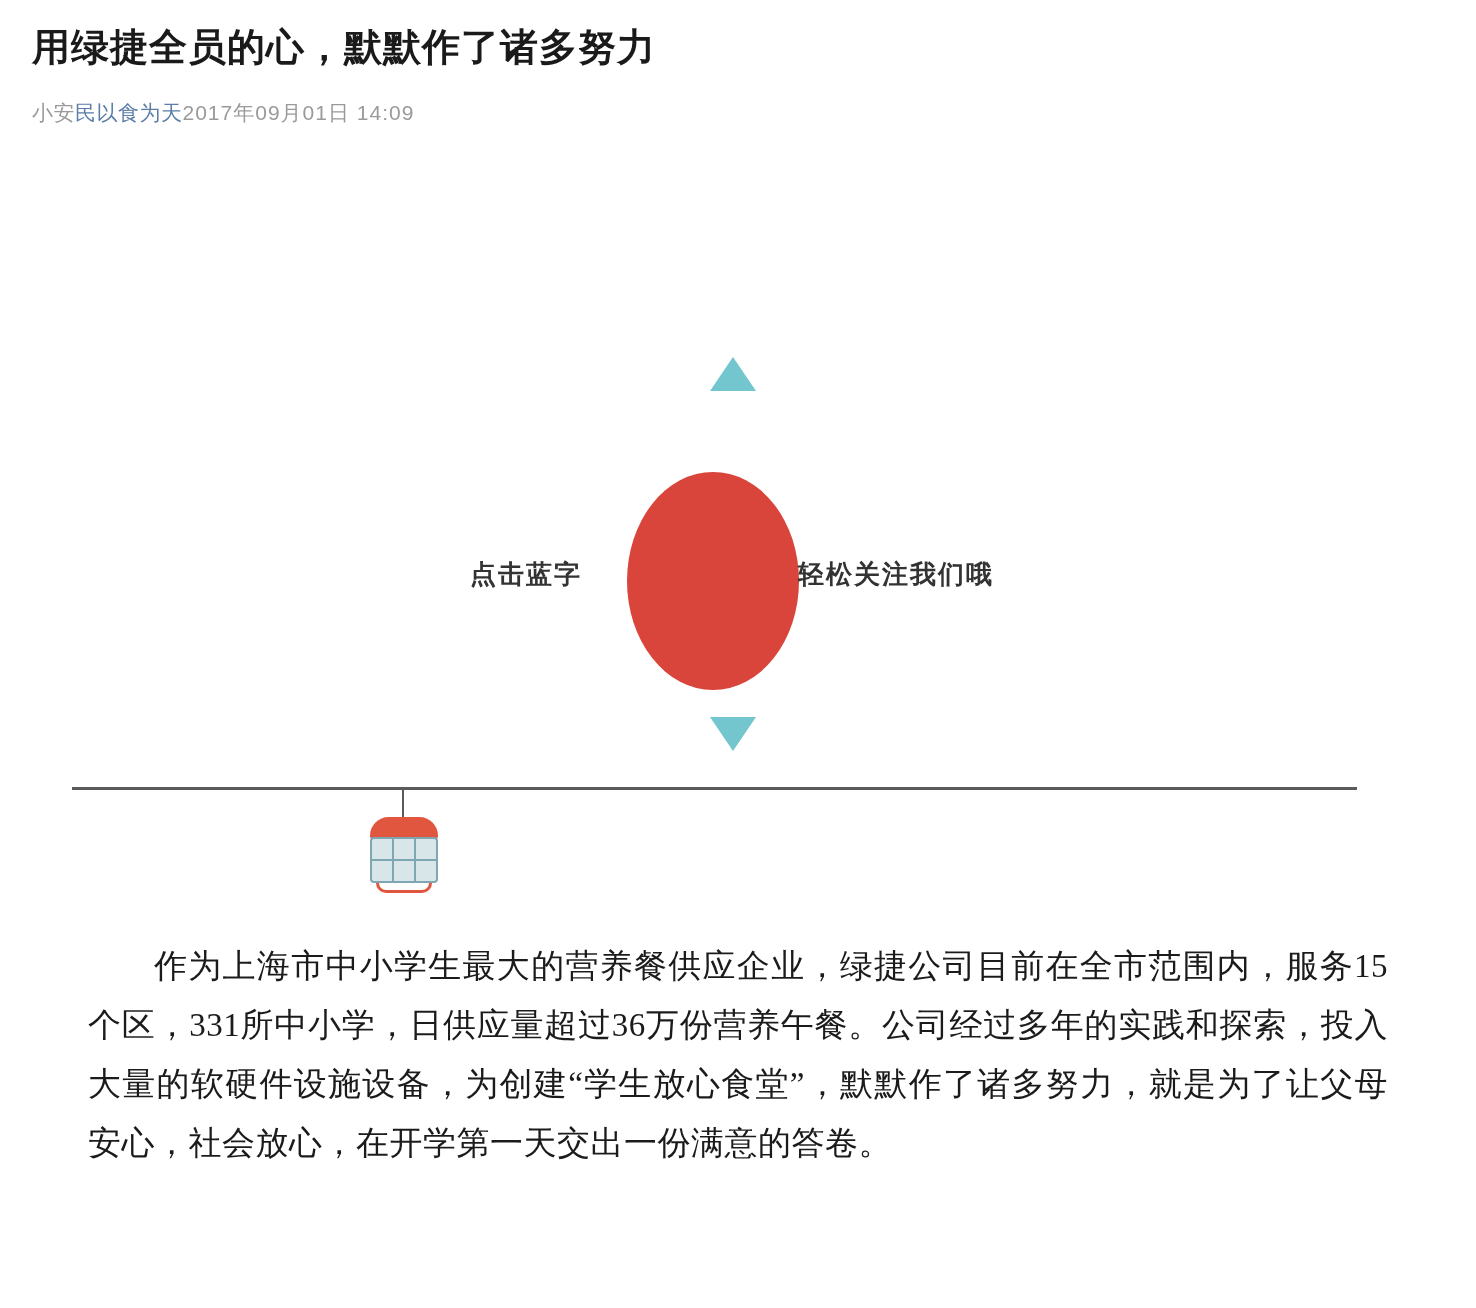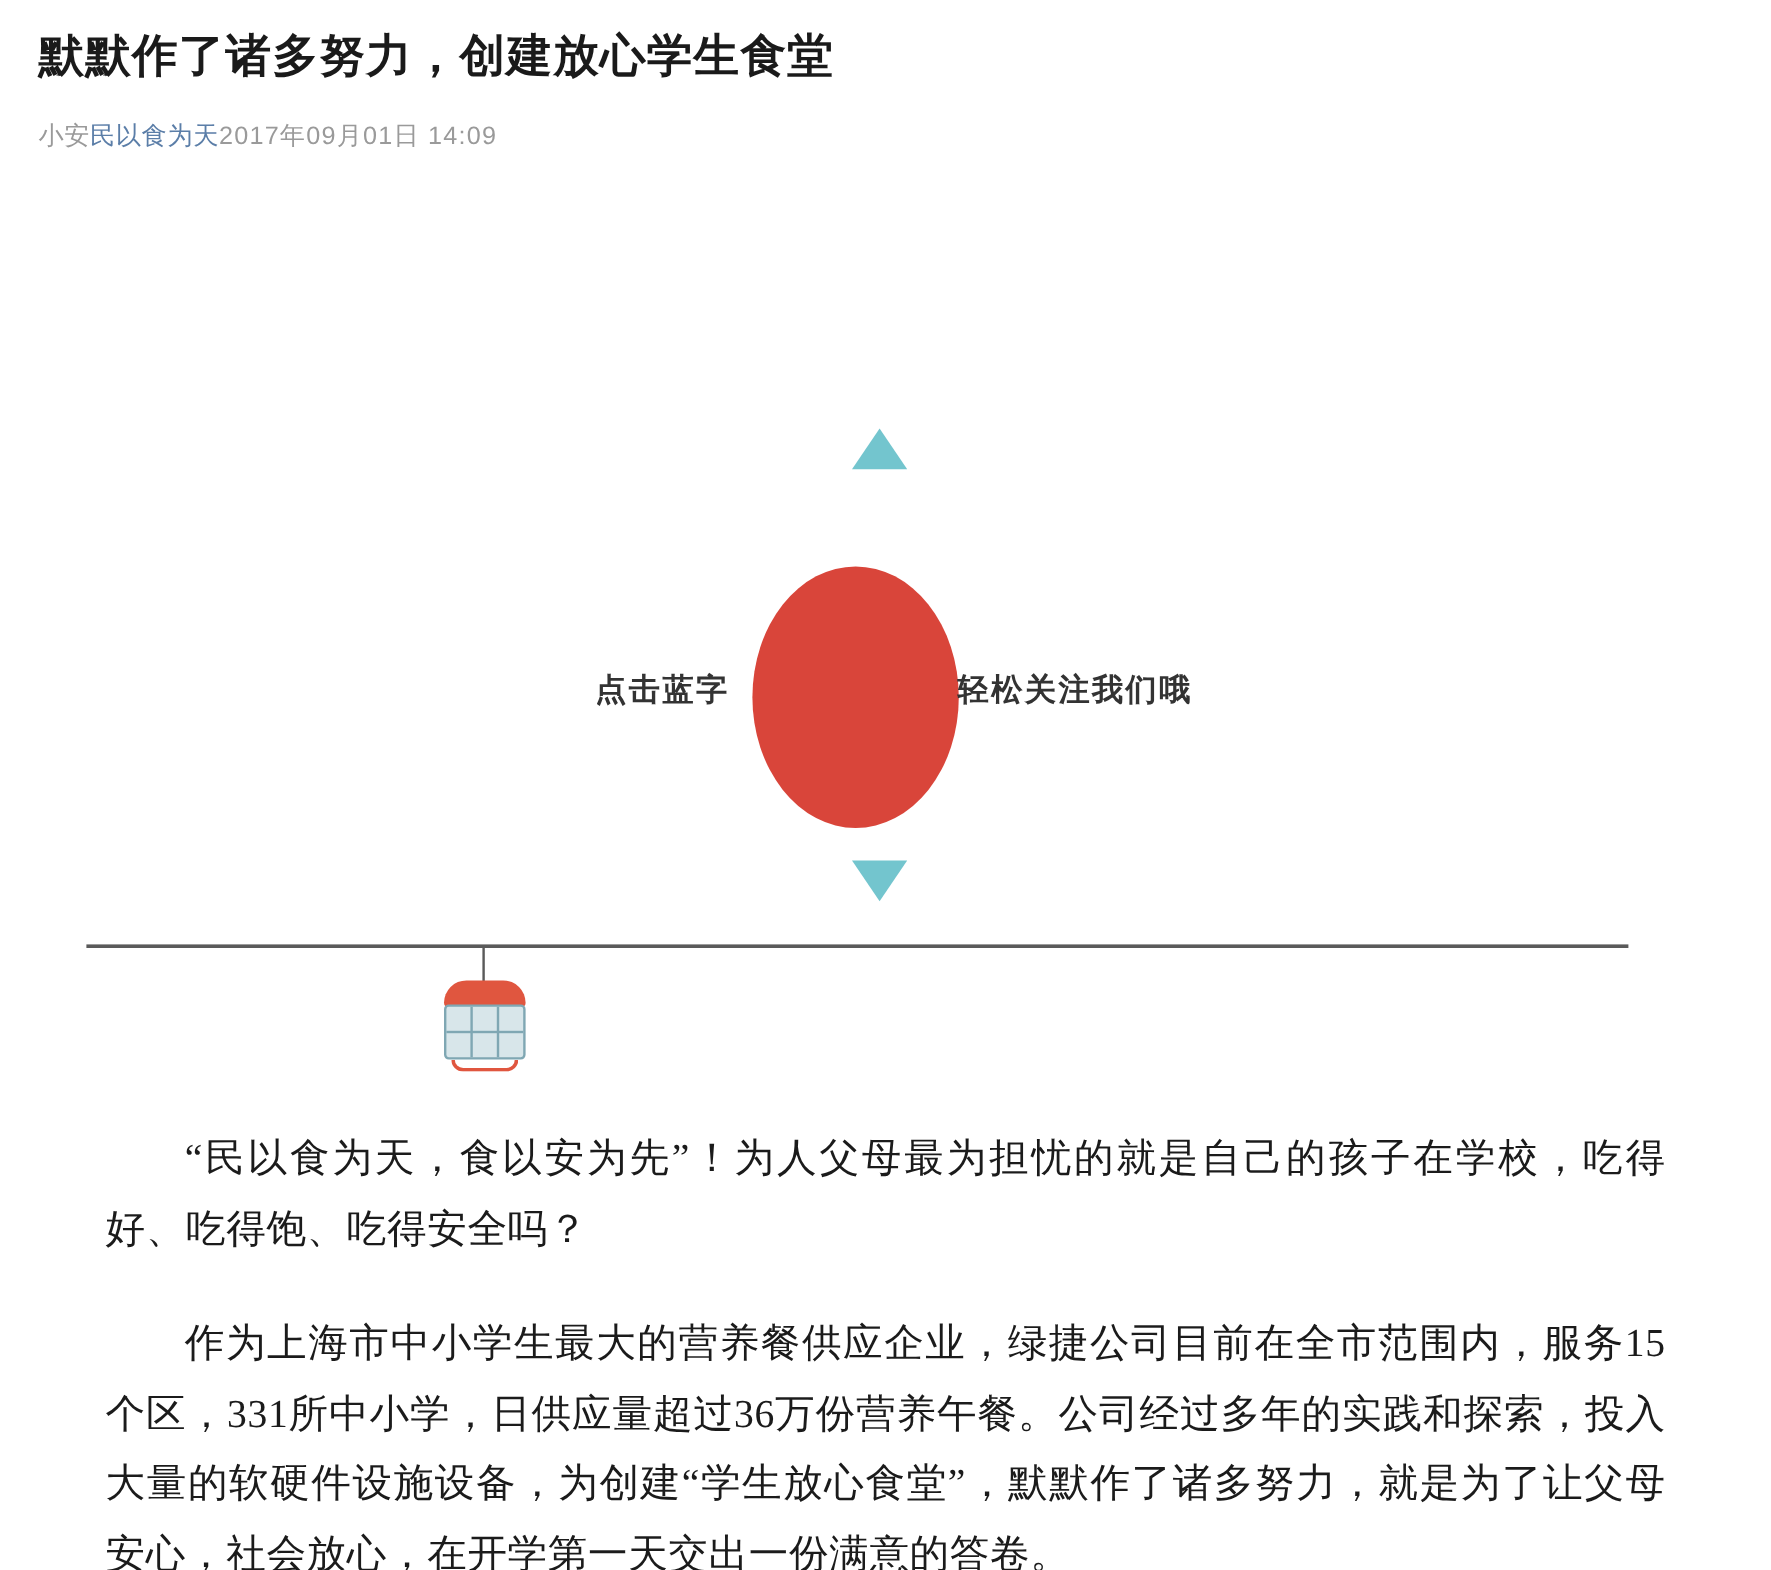--- a/index.html
+++ b/index.html
@@ -76,21 +76,21 @@
     border-radius: 50% 50% 50% 50% / 50% 50% 50% 50%;
   }
   .hero-text {
     position: absolute;
     font-size: 26px;
     font-weight: bold;
     color: #333333;
     letter-spacing: 2px;
     white-space: nowrap;
   }
-  .hero-text-left { left: 464px; top: 390px; }
+  .hero-text-left { left: 438px; top: 390px; }
   .hero-text-right { left: 766px; top: 390px; }
 
   .wire {
     position: absolute;
     left: 40px;
     top: 620px;
     width: 1285px;
     height: 3px;
     background: #5a5a5a;
   }
@@ -173,21 +173,21 @@
     text-align: justify;
     margin: 0 0 36px 0;
     letter-spacing: 0.5px;
   }
 </style>
 </head>
 <body>
 
 <div class="page">
 
-  <h1 class="article-title">默默作了诸多努力，创建放心学生食堂</h1>
+  <h1 class="article-title">用绿捷全员的心，默默作了诸多努力</h1>
 
   <div class="meta-row">
     <span class="meta-author">小安</span>
     <span class="meta-account">民以食为天</span>
     <span class="meta-date">2017年09月01日 14:09</span>
   </div>
 
   <div class="hero">
     <div class="hero-inner">
 
@@ -208,17 +208,16 @@
           <div class="bar b2"></div>
           <div class="hbar"></div>
         </div>
         <div class="gondola-skirt"></div>
       </div>
 
     </div>
   </div>
 
   <div class="body-copy">
-    <p class="para">“民以食为天，食以安为先”！为人父母最为担忧的就是自己的孩子在学校，吃得好、吃得饱、吃得安全吗？</p>
     <p class="para">作为上海市中小学生最大的营养餐供应企业，绿捷公司目前在全市范围内，服务15个区，331所中小学，日供应量超过36万份营养午餐。公司经过多年的实践和探索，投入大量的软硬件设施设备，为创建“学生放心食堂”，默默作了诸多努力，就是为了让父母安心，社会放心，在开学第一天交出一份满意的答卷。</p>
   </div>
 
 </div>
 
 </body></html>

